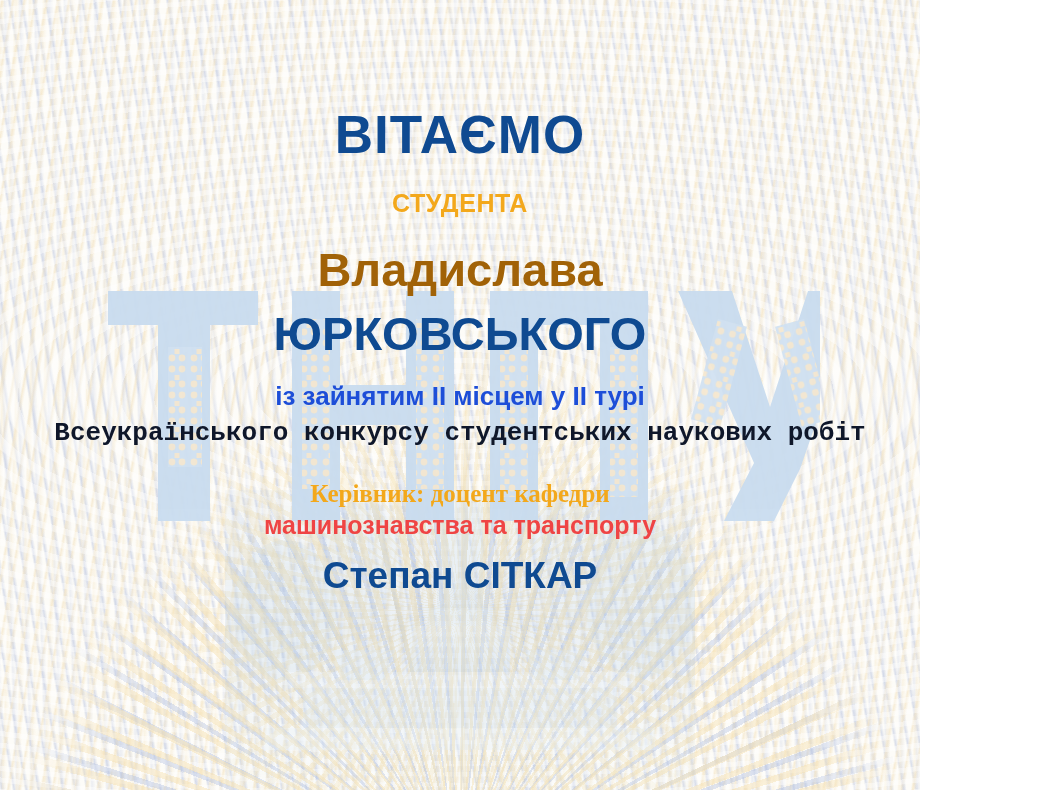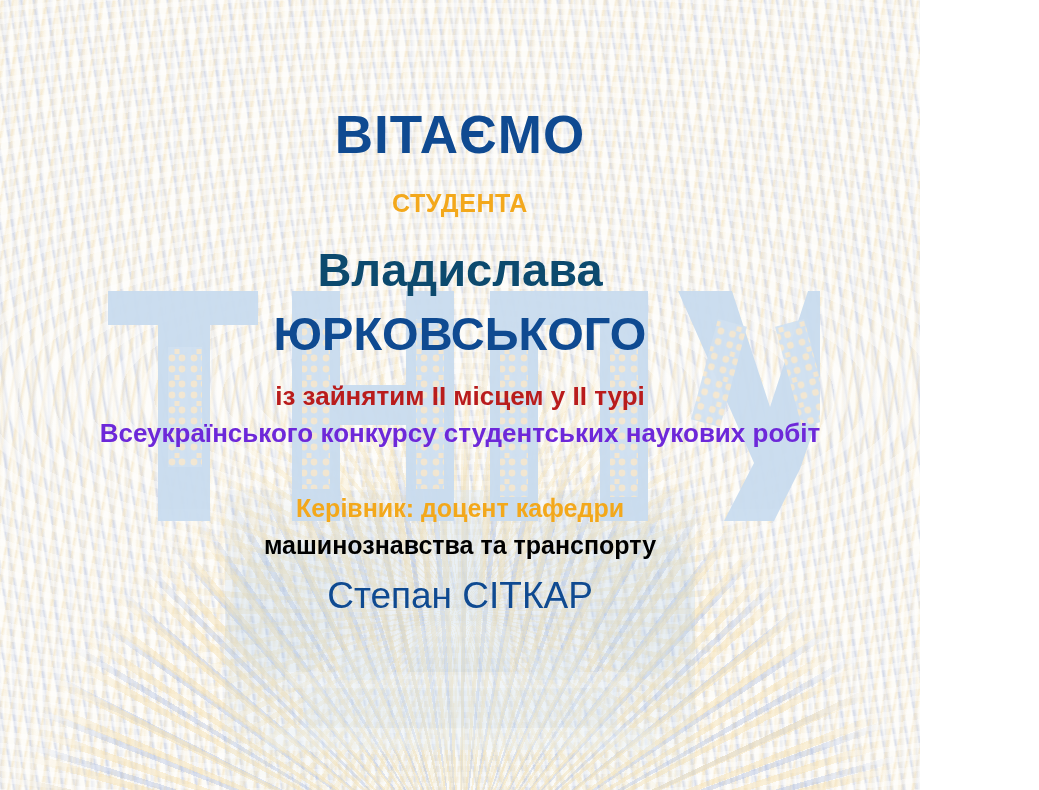--- a/index.html
+++ b/index.html
@@ -171,68 +171,70 @@
     font-weight: 700;
     letter-spacing: 0.4px;
     color: #f3a81b;
     line-height: 1.05;
   }
 
   .name-first {
     margin-top: 29px;
     font-size: 47px;
     font-weight: 700;
-    color: #0c4a6e;
+    color: #a16207;
     line-height: 1.08;
   }
 
   .name-last {
     margin-top: 13px;
     font-size: 47px;
     font-weight: 700;
     color: #0f4a91;
     line-height: 1.08;
   }
 
   .achieve-1 {
     margin-top: 22px;
     font-size: 26px;
     font-weight: 700;
-    color: #b91c1c;
+    color: #1d4ed8;
     line-height: 1.12;
   }
 
   .achieve-2 {
     margin-top: 8px;
     font-size: 26px;
     font-weight: 700;
-    color: #6d28d9;
+    color: #0f172a;
     line-height: 1.12;
+    font-family: Liberation Mono, monospace;
   }
 
   .sup-1 {
-    margin-top: 46px;
+    margin-top: 32px;
     font-size: 25px;
     font-weight: 700;
     color: #f3a81b;
     line-height: 1.12;
+    font-family: Liberation Serif, serif;
   }
 
   .sup-2 {
-    margin-top: 9px;
+    margin-top: 3px;
     font-size: 25px;
     font-weight: 700;
-    color: #000000;
+    color: #ef4444;
     line-height: 1.12;
   }
 
   .sup-name {
     margin-top: 17px;
     font-size: 37px;
-    font-weight: 400;
+    font-weight: 700;
     color: #0f4a91;
     line-height: 1.1;
   }
 </style>
 </head>
 <body>
 
 <div id="poster">
 
   <div class="bg-layer guilloche-a"></div>

